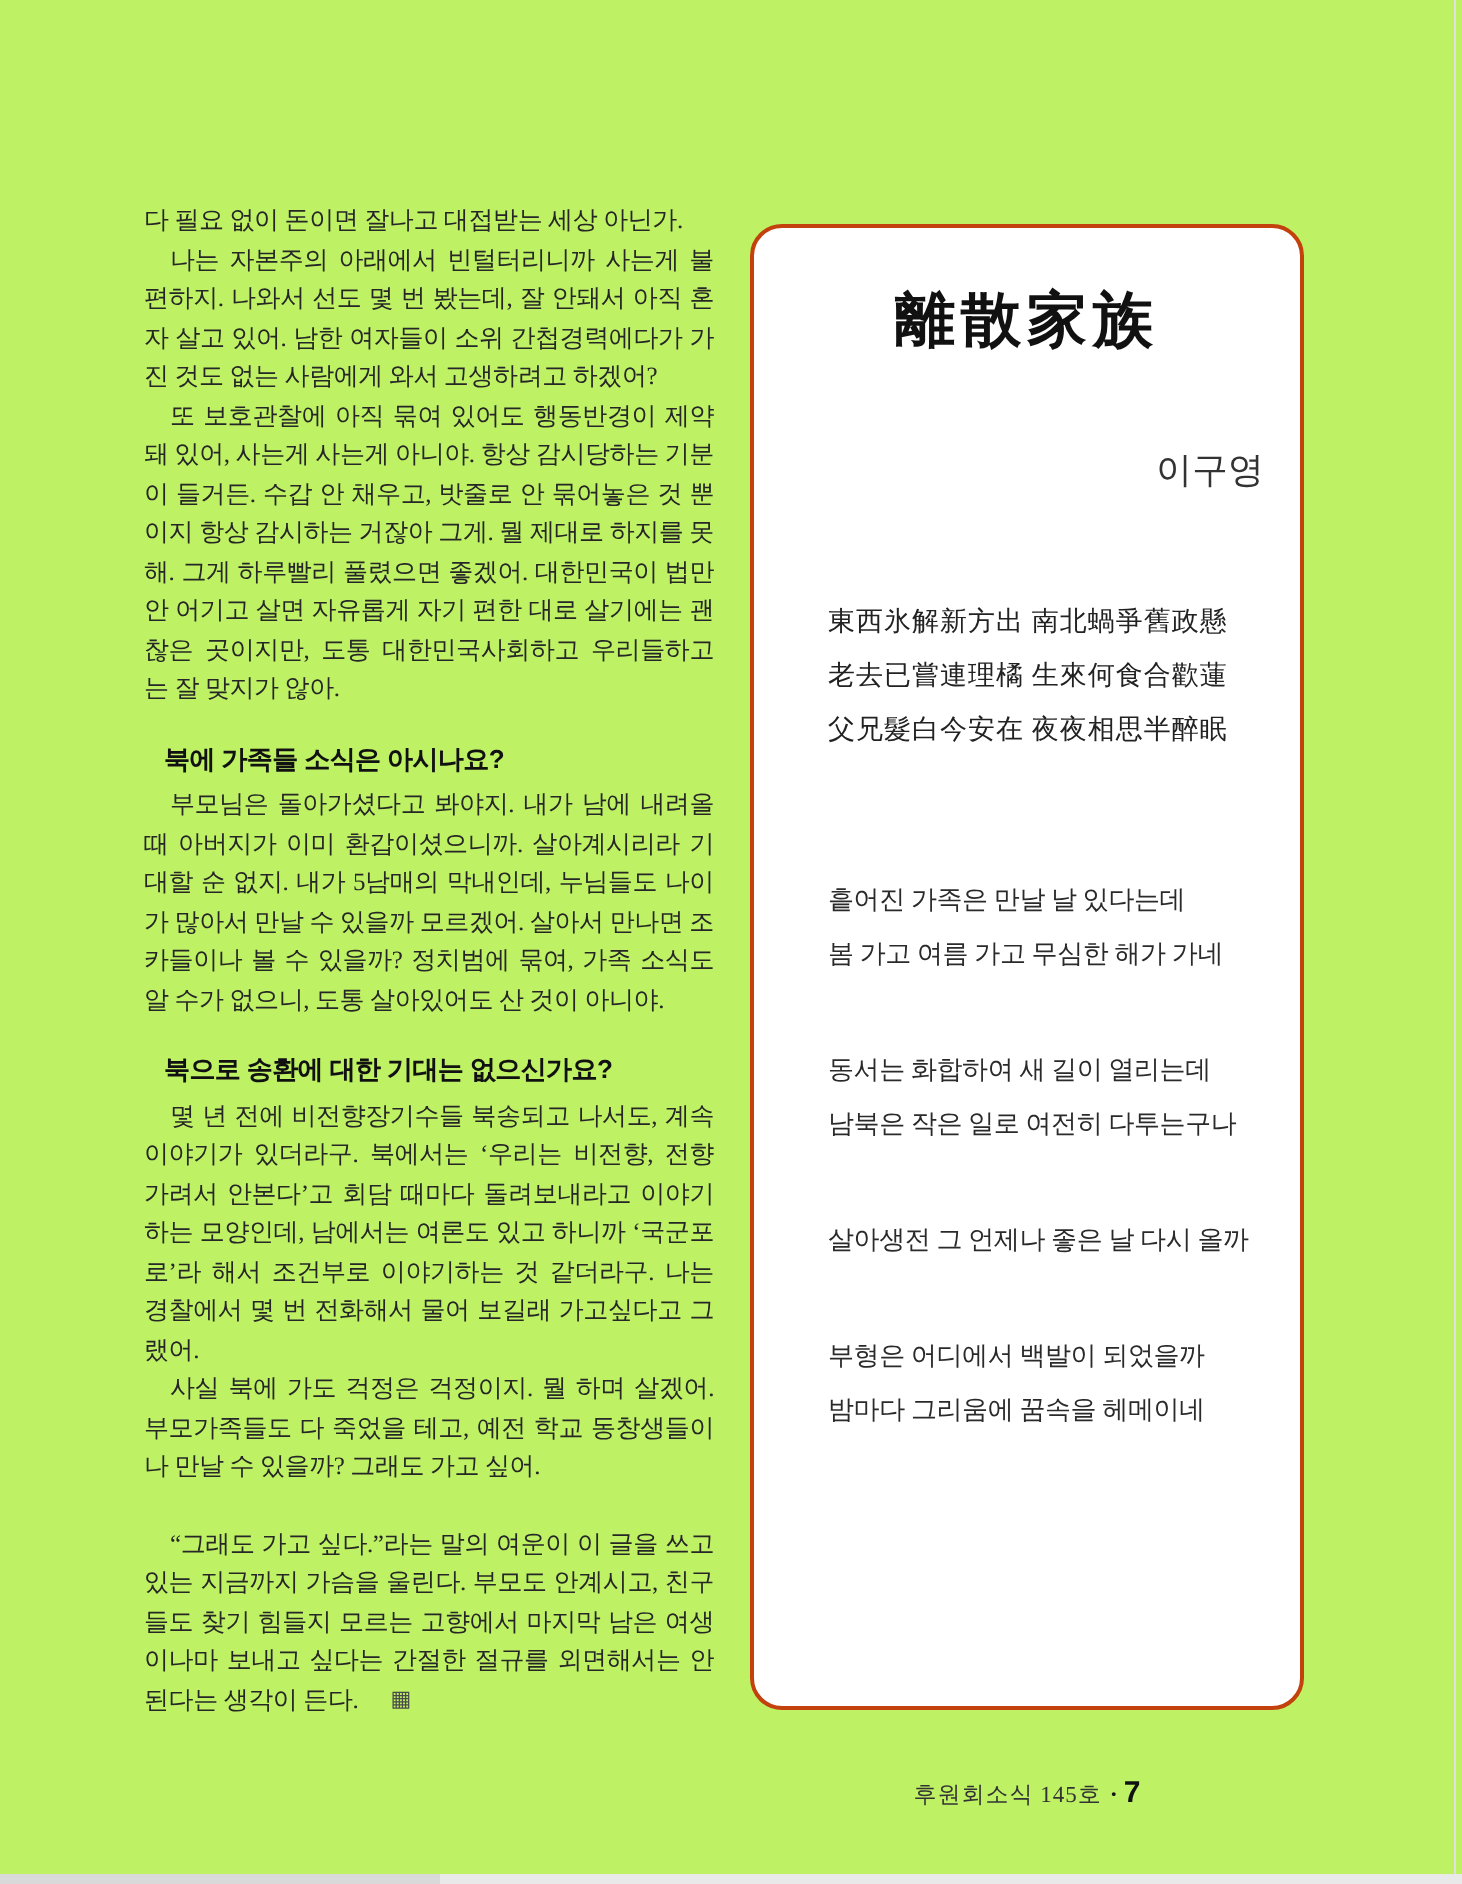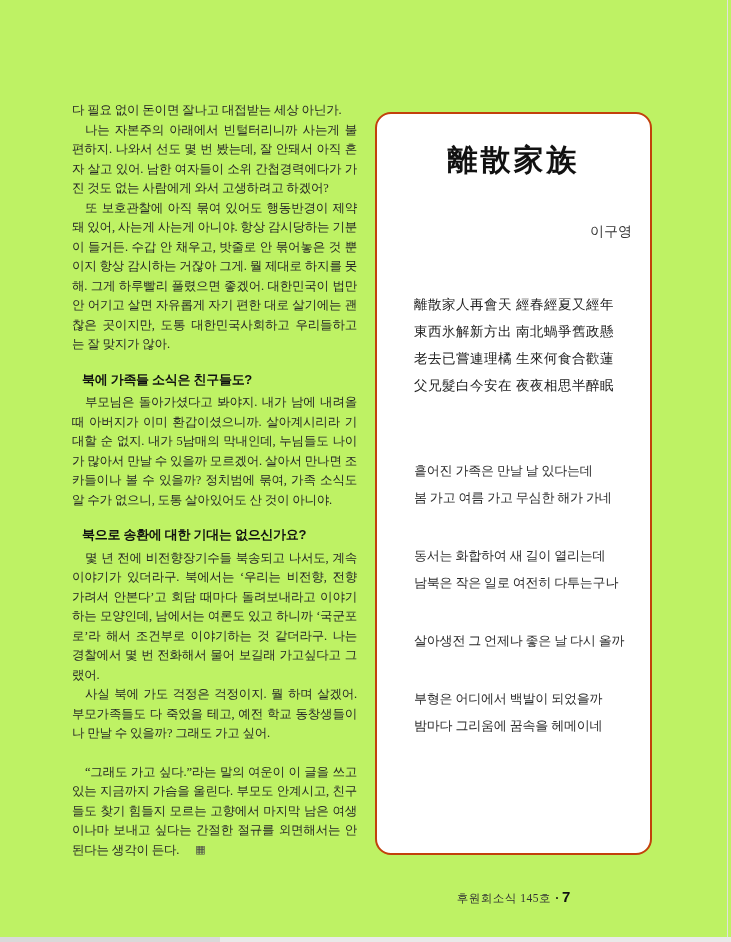--- a/index.html
+++ b/index.html
@@ -75,21 +75,21 @@
     text-align: center;
     font-size: 30px;
     font-weight: 700;
     letter-spacing: 3px;
     color: #111;
   }
   .poem-author {
     margin-top: 42px;
     padding-right: 18px;
     text-align: right;
-    font-size: 14px;
+    font-size: 18px;
     color: #333;
   }
   .hanja-block {
     margin-top: 50px;
     padding-left: 37px;
     font-size: 13.5px;
     color: #222;
   }
   .hanja-block div { line-height: 27px; letter-spacing: 0.5px; }
   .korean-block {
@@ -129,34 +129,33 @@
 </style>
 </head>
 <body>
 
 <div class="page">
 
   <div class="left-col">
     <p>다 필요 없이 돈이면 잘나고 대접받는 세상 아닌가.</p>
     <p class="indent">나는 자본주의 아래에서 빈털터리니까 사는게 불편하지. 나와서 선도 몇 번 봤는데, 잘 안돼서 아직 혼자 살고 있어. 남한 여자들이 소위 간첩경력에다가 가진 것도 없는 사람에게 와서 고생하려고 하겠어?</p>
     <p class="indent">또 보호관찰에 아직 묶여 있어도 행동반경이 제약돼 있어, 사는게 사는게 아니야. 항상 감시당하는 기분이 들거든. 수갑 안 채우고, 밧줄로 안 묶어놓은 것 뿐이지 항상 감시하는 거잖아 그게. 뭘 제대로 하지를 못해. 그게 하루빨리 풀렸으면 좋겠어. 대한민국이 법만 안 어기고 살면 자유롭게 자기 편한 대로 살기에는 괜찮은 곳이지만, 도통 대한민국사회하고 우리들하고는 잘 맞지가 않아.</p>
-    <div class="qa-heading">북에 가족들 소식은 친구들도?</div>
+    <div class="qa-heading">북에 가족들 소식은 아시나요?</div>
     <p class="indent">부모님은 돌아가셨다고 봐야지. 내가 남에 내려올 때 아버지가 이미 환갑이셨으니까. 살아계시리라 기대할 순 없지. 내가 5남매의 막내인데, 누님들도 나이가 많아서 만날 수 있을까 모르겠어. 살아서 만나면 조카들이나 볼 수 있을까? 정치범에 묶여, 가족 소식도 알 수가 없으니, 도통 살아있어도 산 것이 아니야.</p>
     <div class="qa-heading">북으로 송환에 대한 기대는 없으신가요?</div>
     <p class="indent">몇 년 전에 비전향장기수들 북송되고 나서도, 계속 이야기가 있더라구. 북에서는 ‘우리는 비전향, 전향 가려서 안본다’고 회담 때마다 돌려보내라고 이야기하는 모양인데, 남에서는 여론도 있고 하니까 ‘국군포로’라 해서 조건부로 이야기하는 것 같더라구. 나는 경찰에서 몇 번 전화해서 물어 보길래 가고싶다고 그랬어.</p>
     <p class="indent">사실 북에 가도 걱정은 걱정이지. 뭘 하며 살겠어. 부모가족들도 다 죽었을 테고, 예전 학교 동창생들이나 만날 수 있을까? 그래도 가고 싶어.</p>
     <p class="indent closing"><span>“그래도 가고 싶다.”라는 말의 여운이 이 글을 쓰고 있는 지금까지 가슴을 울린다. 부모도 안계시고, 친구들도 찾기 힘들지 모르는 고향에서 마지막 남은 여생이나마 보내고 싶다는 간절한 절규를 외면해서는 안된다는 생각이 든다.</span><span class="end-mark">▦</span></p>
   </div>
 
   <div class="poem-box">
     <div class="poem-title">離散家族</div>
     <div class="poem-author">이구영</div>
 
     <div class="hanja-block">
-      <div>離散家人再會天  經春經夏又經年</div>
       <div>東西氷解新方出  南北蝸爭舊政懸</div>
       <div>老去已嘗連理橘  生來何食合歡蓮</div>
       <div>父兄髮白今安在  夜夜相思半醉眠</div>
     </div>
 
     <div class="korean-block">
       <div class="stanza">
         <div>흩어진 가족은 만날 날 있다는데</div>
         <div>봄 가고 여름 가고 무심한 해가 가네</div>
       </div>

